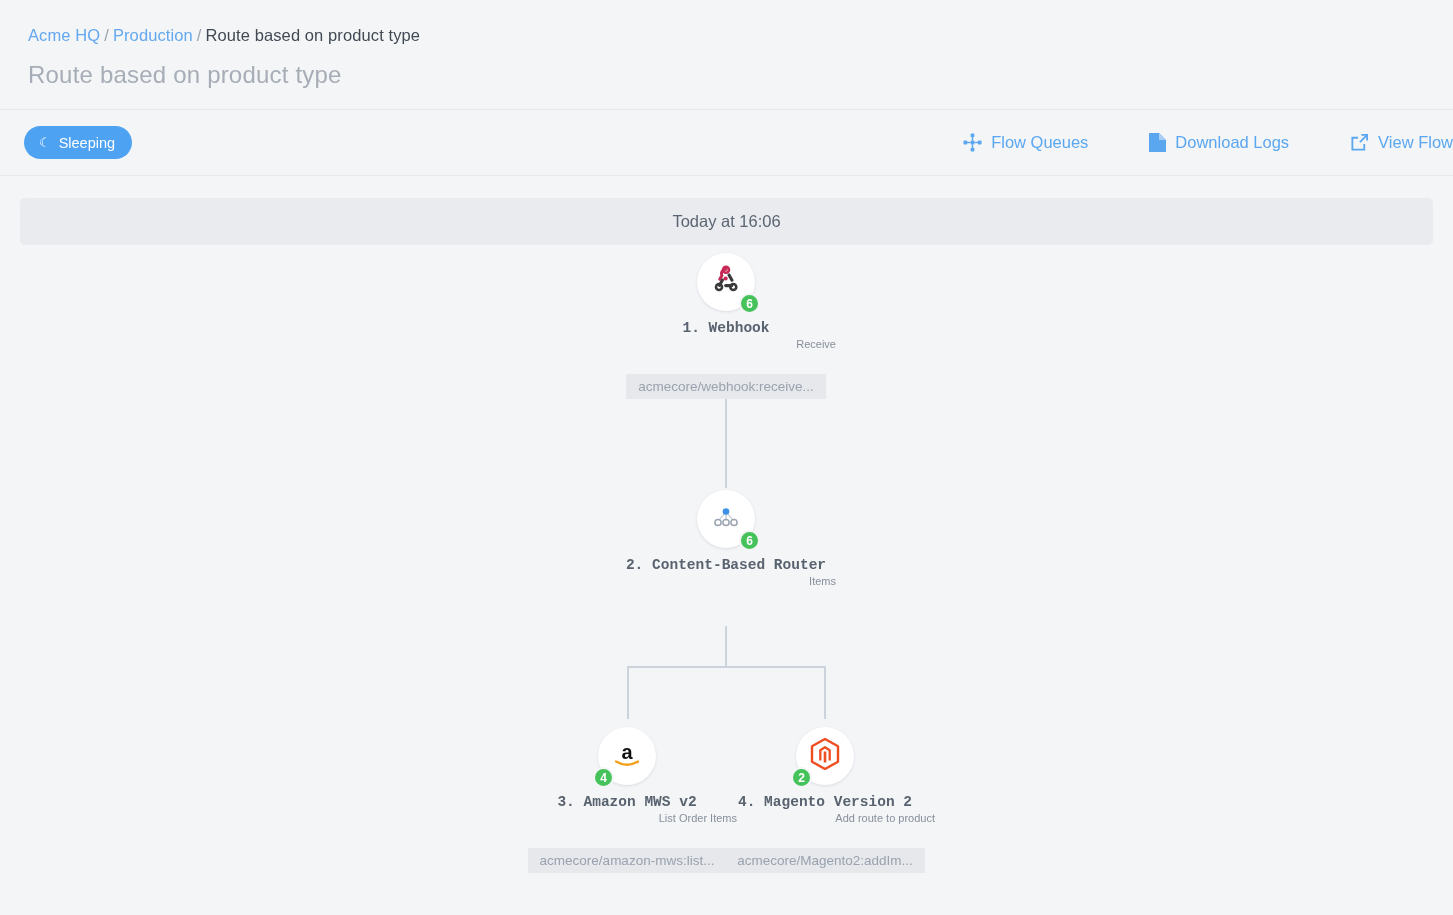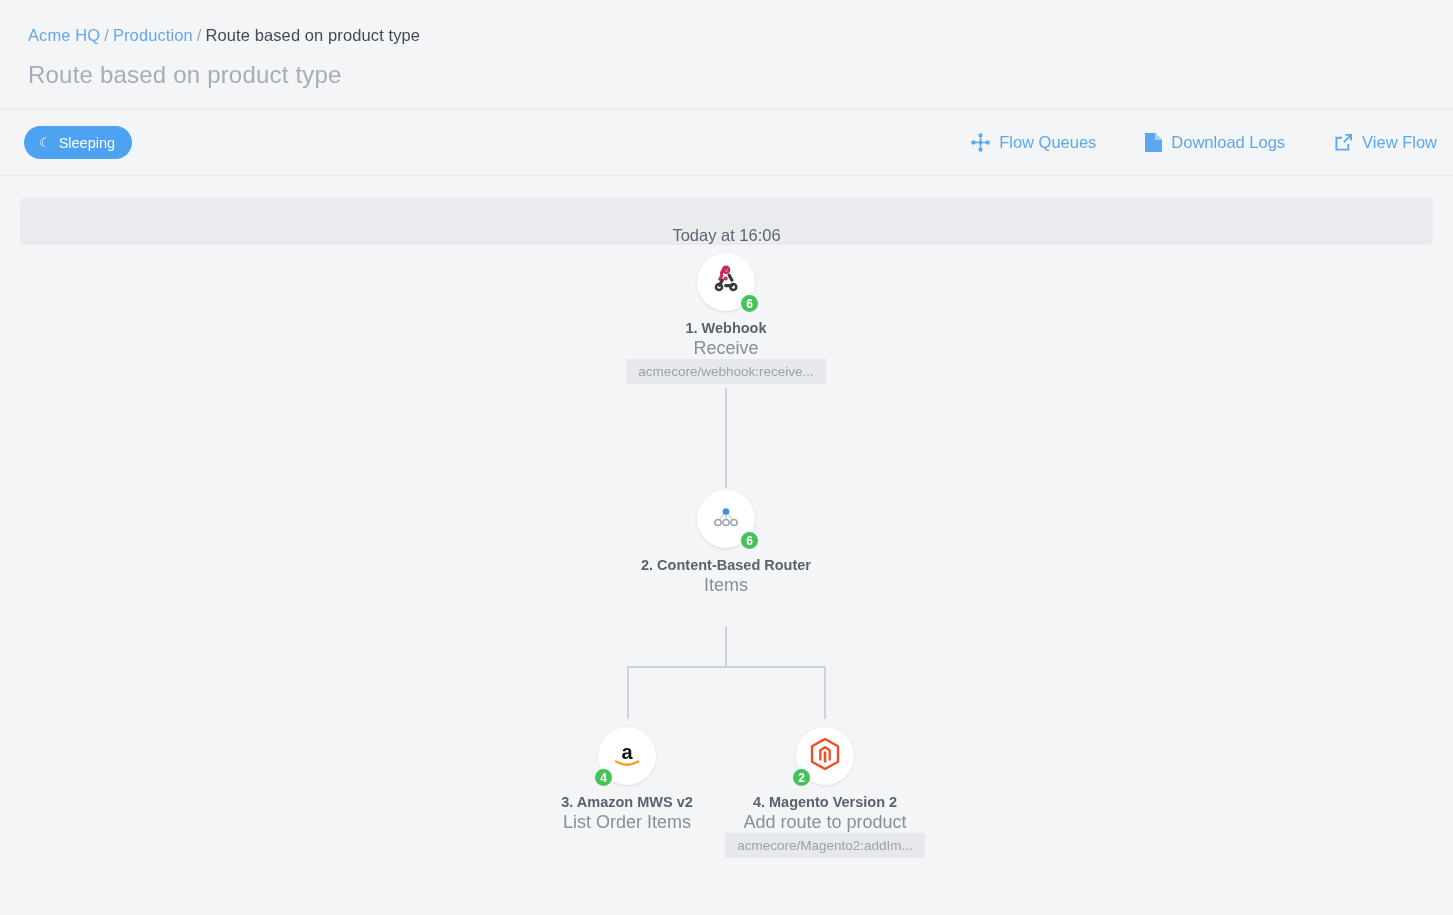--- a/index.html
+++ b/index.html
@@ -57,22 +57,22 @@
     cursor: pointer;
     border: none;
     white-space: nowrap;
   }
   .status-pill .moon { font-size: 13px; line-height: 1; }
 
   .toolbar-spacer { flex: 1 1 auto; }
   .toolbar-actions {
     display: flex;
     align-items: center;
-    gap: 4px;
-    padding-right: 16px;
+    gap: 16px;
+    padding-right: 0;
     overflow: hidden;
   }
   .tb-action {
     display: inline-flex;
     align-items: center;
     gap: 9px;
     color: #5aa7f0;
     font-size: 16.5px;
     cursor: pointer;
     white-space: nowrap;
@@ -81,21 +81,21 @@
   }
   .tb-action svg { display: block; flex: 0 0 auto; }
 
   
   .date-banner-wrap { padding: 22px 20px 0 20px; }
   .date-banner {
     background: #e9ebef;
     border-radius: 5px;
     height: 47px;
     display: flex;
-    align-items: flex-end;
+    align-items: center;
     justify-content: center;
     color: #5b6572;
     font-size: 16.5px;
   }
 
   
   .canvas {
     position: relative;
     width: 1453px;
     height: 640px;
@@ -144,30 +144,32 @@
   }
   .badge.right { right: -5px; }
   .badge.left  { left: -5px; }
 
   .node-title {
     margin-top: 9px;
     font-size: 14.5px;
     font-weight: bold;
     color: #59636f;
     white-space: nowrap;
+    font-family: Liberation Mono, monospace;
   }
   .node-sub {
     margin-top: 2px;
-    font-size: 18px;
+    font-size: 11px;
     color: #868f9a;
     white-space: nowrap;
+    text-align: right;
   }
   .node-chip {
     display: inline-block;
-    margin-top: 0;
+    margin-top: 24px;
     background: #e6e8ec;
     color: #99a2ae;
     font-size: 13.5px;
     border-radius: 0;
     padding: 5px 12px;
     white-space: nowrap;
     cursor: pointer;
   }
 </style>
 </head>
@@ -294,20 +296,21 @@
             <text x="17" y="19.5" text-anchor="middle" font-family="'Liberation Sans', sans-serif" font-size="20" font-weight="bold" fill="#111111">a</text>
             <path d="M6 22.5 q11 6.5 22 0" stroke="#f3a017" stroke-width="2.3" fill="none" stroke-linecap="round"></path>
             <path d="M26.5 22.0 l2.5 0.6 l-1.4 2.1 z" fill="#f3a017"></path>
           </svg>
         </span>
       </div>
       <div class="badge left">4</div>
     </div>
     <div class="node-title">3. Amazon MWS v2</div>
     <div class="node-sub">List Order Items</div>
+    <div><span class="node-chip">acmecore/amazon-mws:list...</span></div>
   </div>
 
   <div class="node" style="left:825px; top:474px;">
     <div class="node-circle-wrap">
       <div class="node-circle">
         <span>
           <svg width="30" height="32" viewBox="0 0 30 32">
             <path d="M15 1 L28 8.3 V23.7 L15 31 L2 23.7 V8.3 Z" fill="none" stroke="#ed4f22" stroke-width="2.4" stroke-linejoin="round"></path>
             <path d="M10.3 22.5 V12.2 L15 9.2 L19.7 12.2 V22.5" fill="none" stroke="#ed4f22" stroke-width="2.3" stroke-linejoin="round"></path>
             <rect x="13.7" y="13.5" width="2.6" height="11" fill="#ed4f22"></rect>

